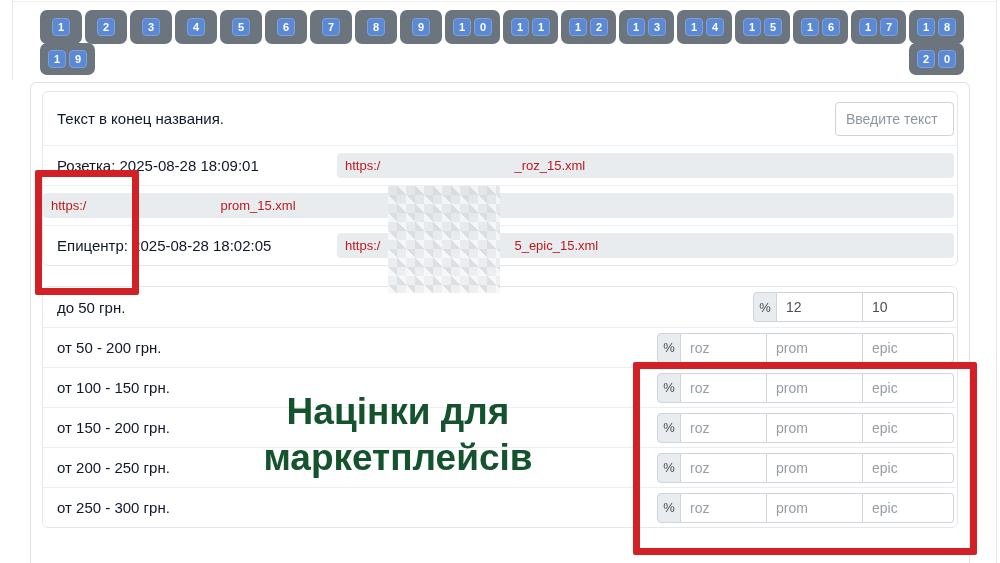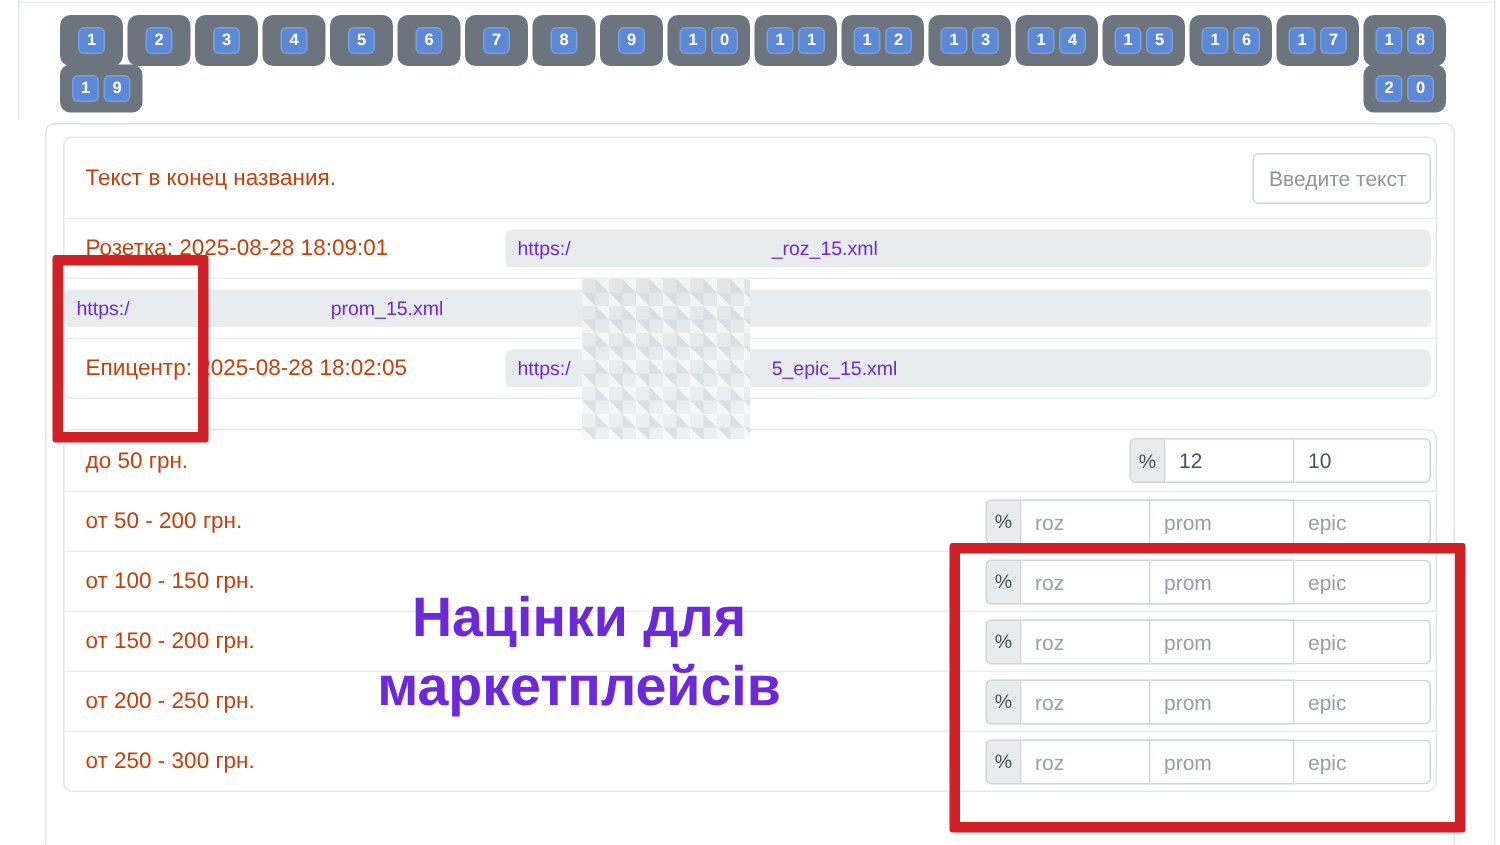--- a/index.html
+++ b/index.html
@@ -44,34 +44,34 @@
     padding:0 16px; font-size:15px; color:#212529;
   }
   .card-header b { font-weight:bold; }
   .card-body { padding:8px 11px; }
 
   .listgroup { border:1px solid #e4e7ea; border-radius:6px; background:#fff; }
   .lrow { display:flex; align-items:center; border-top:1px solid #eceef0; }
   .lrow:first-child { border-top:none; }
   .lrow.tall { height:53px; }
   .lrow.feed { height:40px; }
-  .lbl { font-size:15px; color:#c2410c; padding-left:14px; white-space:nowrap; }
+  .lbl { font-size:15px; color:#0f172a; padding-left:14px; white-space:nowrap; }
   .feed .lbl { width:294px; flex:0 0 294px; }
 
   .textinput {
     margin-left:auto; margin-right:3px; width:119px; height:34px;
     border:1px solid #ced4da; border-radius:4px; padding:0 10px;
     font-size:14px; color:#495057; font-family:"Liberation Sans",sans-serif;
   }
   .textinput::placeholder { color:#8d959e; opacity:1; }
 
   .urlfield {
     flex:1 1 auto; margin-right:3px; height:25px; background:#e9ecef;
     border-radius:4px; display:flex; align-items:center; padding:0 8px;
-    font-size:13px; color:#6d28d9; overflow:hidden; white-space:nowrap;gap:16px;
+    font-size:13px; color:#b91c1c; overflow:hidden; white-space:nowrap;gap:16px;
   }
   .urlspacer { display:inline-block; width:102px; }
 
   .listgroup2 { margin-top:20px; }
   .lrow.range { height:40px; }
   .igroup { margin-left:auto; margin-right:3px; display:flex; height:30px; }
   .iaddon {
     width:24px; background:#e9ecef; border:1px solid #ced4da;
     border-radius:4px 0 0 4px; display:flex; align-items:center; justify-content:center;
     font-size:13px; color:#495057;
@@ -96,23 +96,23 @@
     background-position: 0 0, 9px 9px, 0 0;
     border-radius:2px;
   }
 
   
   .rect1 { position:absolute; left:35px; top:170px; width:104px; height:125px;
            border:7px solid #d12026; border-radius:2px; z-index:6; }
   .rect2 { position:absolute; left:633px; top:362px; width:344px; height:193px;
            border:7px solid #d12026; border-radius:2px; z-index:6; }
   .anno-text {
-    position:absolute; left:218px; top:389px; width:336px; z-index:6;
+    position:absolute; left:230px; top:389px; width:336px; z-index:6;
     text-align:center; font-size:37px; line-height:46px; font-weight:800;
-    color:#6d28d9; font-family:"Liberation Sans",sans-serif;
+    color:#14532d; font-family:"Liberation Sans",sans-serif;
   }
 </style>
 </head>
 <body>
 
 <div class="frame-top"></div>
 <div class="frame-left-top"></div>
 <div class="frame-right"></div>
 
 <div class="tabs">

